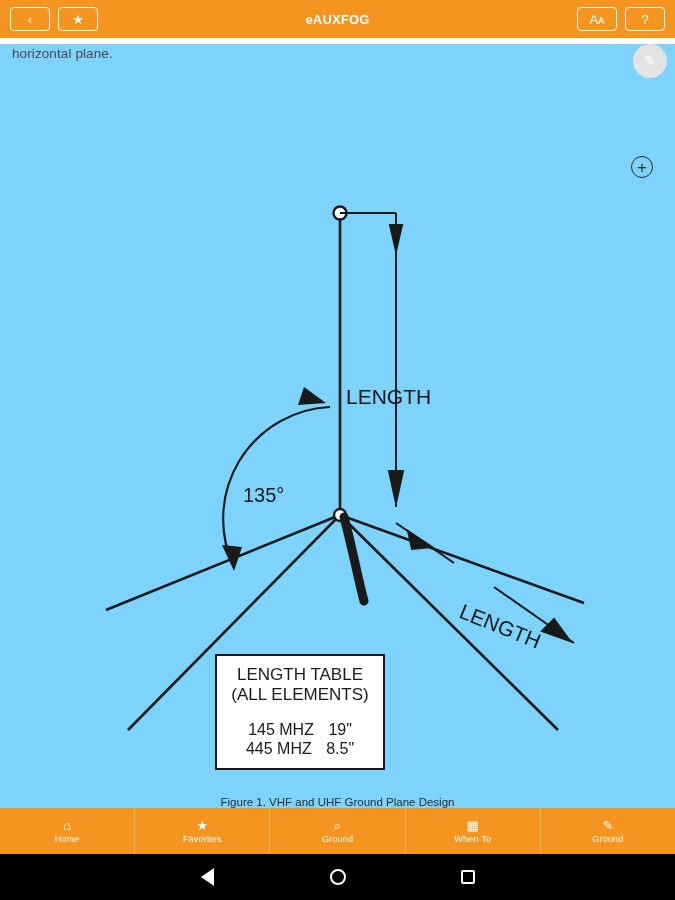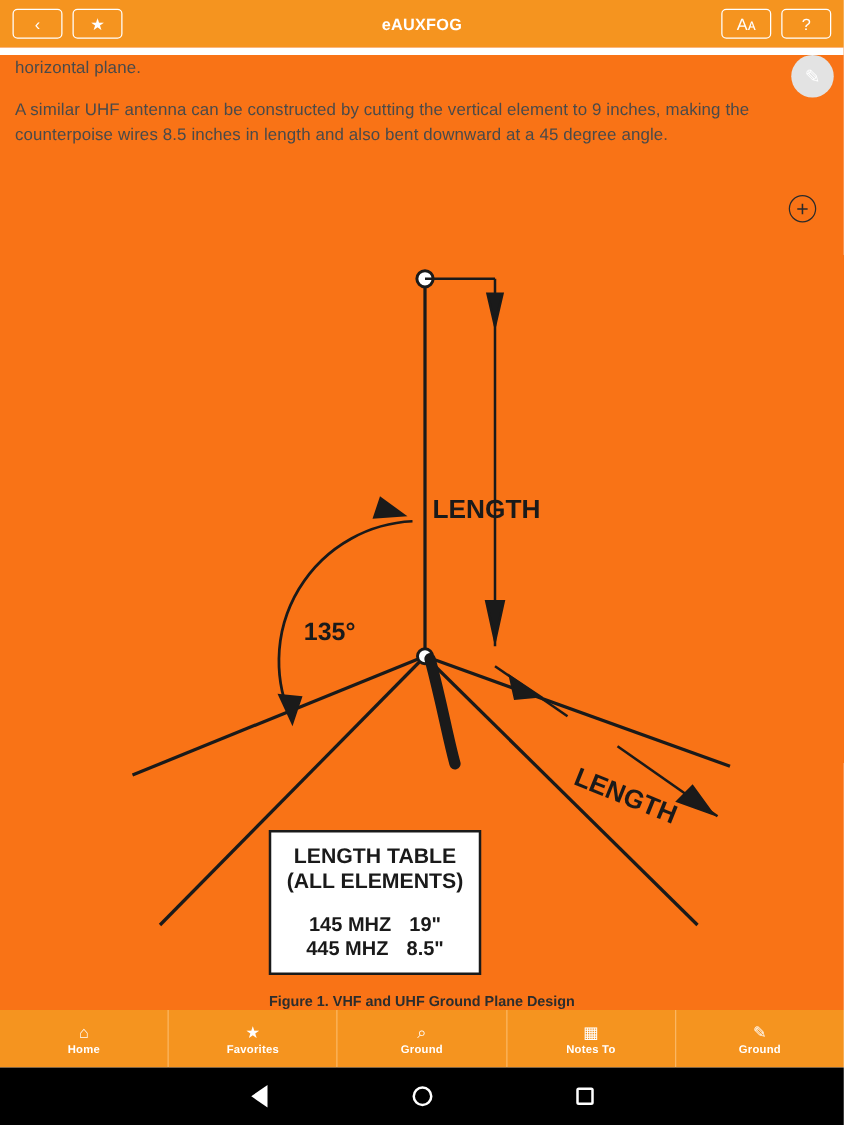--- a/index.html
+++ b/index.html
@@ -65,21 +65,21 @@
     font-weight: bold;
     letter-spacing: 0.2px;
     pointer-events: none;
   }
   .star-glyph { font-size: 13px; }
 
   
   .content {
     position: relative;
     flex: 1 1 auto;
-    background: #f97316;
+    background: #7dd3fc;
     overflow: hidden;
   }
   .doc {
     position: absolute;
     top: 0; left: 0; right: 0; bottom: 0;
     padding: 0 12px;
     box-sizing: border-box;
     color: #3b3b3b;
   }
   .para {
@@ -131,33 +131,32 @@
     line-height: 1;
     cursor: pointer;
     box-sizing: border-box;
   }
 
   
   .figure-wrap {
     position: absolute;
     left: 0;
     right: 0;
-    top: 127px;
+    top: 117px;
     height: 620px;
-    font-weight: bold;
   }
   .figure-svg { display: block; margin: 0 auto; }
 
   .fig-caption {
     position: absolute;
     left: 0; right: 0;
     top: 758px;
     text-align: center;
     font-size: 11.5px;
-    font-weight: bold;
+    font-weight: normal;
     color: #2d2d2d;
   }
 
   
   .bottomnav {
     height: 46px;
     background: #f5941f;
     display: flex;
     align-items: stretch;
     flex: 0 0 auto;
@@ -178,21 +177,21 @@
   .nav-icon {
     font-size: 13px;
     line-height: 13px;
     height: 14px;
     display: flex;
     align-items: center;
     justify-content: center;
   }
   .nav-label {
     font-size: 9px;
-    font-weight: bold;
+    font-weight: normal;
     letter-spacing: 0.2px;
   }
 
   
   .sysbar {
     height: 46px;
     background: #000000;
     display: flex;
     align-items: center;
     justify-content: center;
@@ -250,21 +249,20 @@
       </div>
     </div>
   </div>
 
   <div class="content">
     <div class="doc">
 
       <div class="clip-top"></div>
 
       <p class="para first">horizontal plane.</p>
-      <p class="para">A similar UHF antenna can be constructed by cutting the vertical element to 9 inches, making the counterpoise wires 8.5 inches in length and also bent downward at a 45 degree angle.</p>
 
       <div class="fab-pencil">
         <span>✎</span>
       </div>
 
       <div class="plus-btn">
         <span>+</span>
       </div>
 
       <div class="figure-wrap">
@@ -335,21 +333,21 @@
     <div class="nav-item">
       <span class="nav-icon">★</span>
       <span class="nav-label">Favorites</span>
     </div>
     <div class="nav-item">
       <span class="nav-icon">⌕</span>
       <span class="nav-label">Ground</span>
     </div>
     <div class="nav-item">
       <span class="nav-icon">▦</span>
-      <span class="nav-label">Notes To</span>
+      <span class="nav-label">When To</span>
     </div>
     <div class="nav-item">
       <span class="nav-icon">✎</span>
       <span class="nav-label">Ground</span>
     </div>
   </div>
 
   <div class="sysbar">
     <div class="sys-btn">
       <span class="tri-back"></span>

